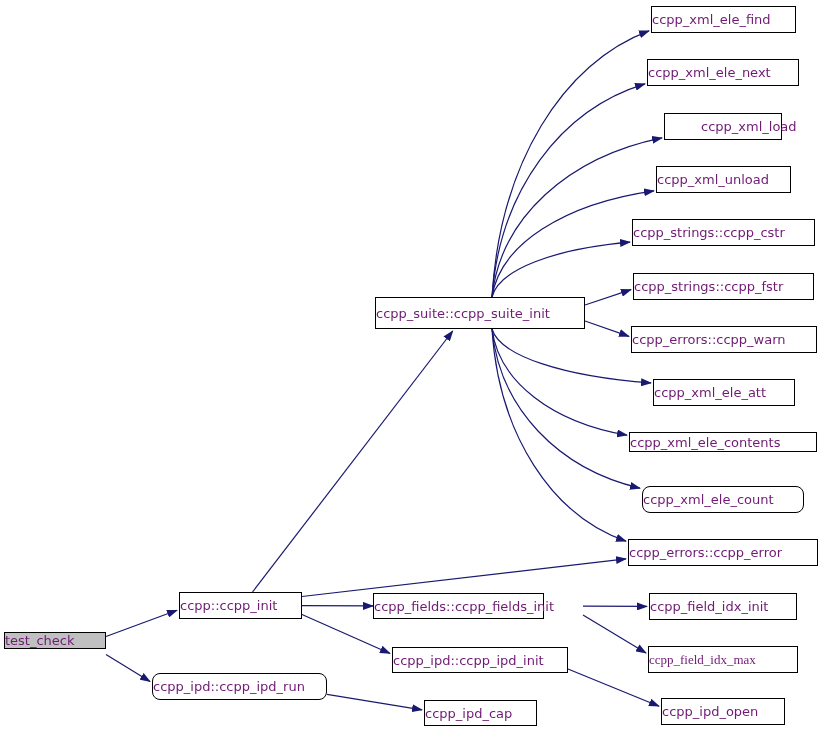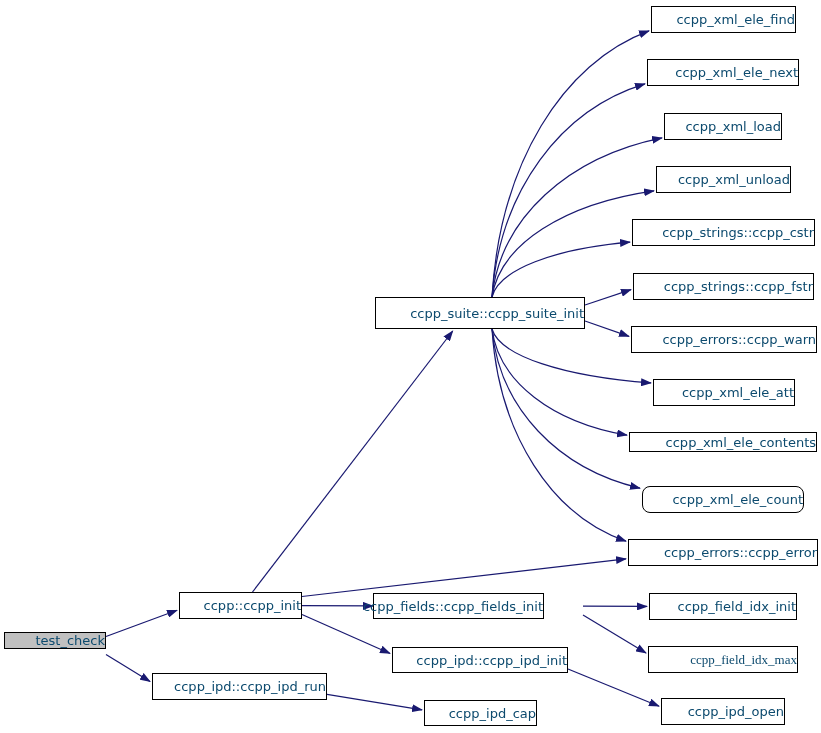--- a/index.html
+++ b/index.html
@@ -27,23 +27,23 @@
     stroke: var(--edge-color, #191970);
     stroke-width: 1.2;
   }
   .node {
     position: absolute;
     box-sizing: border-box;
     background: var(--node-fill, #ffffff);
     border: 1px solid var(--node-border, #000000);
     display: flex;
     align-items: center;
-    justify-content: flex-end;
+    justify-content: flex-start;
     font-size: 13px;
-    color: #0c4a6e;
+    color: #701a75;
     white-space: nowrap;
     cursor: pointer;
   }
   .node.highlight {
     background: var(--highlight-fill, #c0c0c0);
     cursor: default;
   }
   .node span { pointer-events: none; }
 </style>
 </head>
@@ -79,42 +79,42 @@
         <path d="M568,669 L659,706.2" class="edge" marker-end="url(#arrow)"></path>
         <path d="M327,694.45 L422,709.82" class="edge" marker-end="url(#arrow)"></path>
       </g>
   </svg>
 <div class="node highlight" style="left: 4px; top: 632px; width: 102px; height: 17px;">
       <span>test_check</span>
     </div>
     <div class="node" style="left: 179px; top: 592px; width: 123px; height: 27px;">
       <span>ccpp::ccpp_init</span>
     </div>
-    <div class="node" style="left: 152px; top: 673px; width: 175px; height: 27px;">
+    <div class="node" style="left: 152px; top: 673px; width: 175px; height: 27px; border-radius: 8px;">
       <span>ccpp_ipd::ccpp_ipd_run</span>
     </div>
     <div class="node" style="left: 375px; top: 297px; width: 210px; height: 32px;">
       <span>ccpp_suite::ccpp_suite_init</span>
     </div>
     <div class="node" style="left: 373px; top: 593px; width: 171px; height: 26px;">
       <span>ccpp_fields::ccpp_fields_init</span>
     </div>
     <div class="node" style="left: 392px; top: 647px; width: 176px; height: 26px;">
       <span>ccpp_ipd::ccpp_ipd_init</span>
     </div>
     <div class="node" style="left: 424px; top: 700px; width: 113px; height: 26px;">
       <span>ccpp_ipd_cap</span>
     </div>
     <div class="node" style="left: 651px; top: 6px; width: 145px; height: 27px;">
       <span>ccpp_xml_ele_find</span>
     </div>
     <div class="node" style="left: 647px; top: 59px; width: 152px; height: 27px;">
       <span>ccpp_xml_ele_next</span>
     </div>
-    <div class="node" style="left: 664px; top: 113px; width: 118px; height: 27px;">
+    <div class="node" style="left: 664px; top: 113px; width: 118px; height: 27px; padding-left: 36px;">
       <span>ccpp_xml_load</span>
     </div>
     <div class="node" style="left: 656px; top: 166px; width: 135px; height: 27px;">
       <span>ccpp_xml_unload</span>
     </div>
     <div class="node" style="left: 633px; top: 273px; width: 181px; height: 27px;">
       <span>ccpp_strings::ccpp_fstr</span>
     </div>
     <div class="node" style="left: 632px; top: 219px; width: 183px; height: 27px;">
       <span>ccpp_strings::ccpp_cstr</span>

